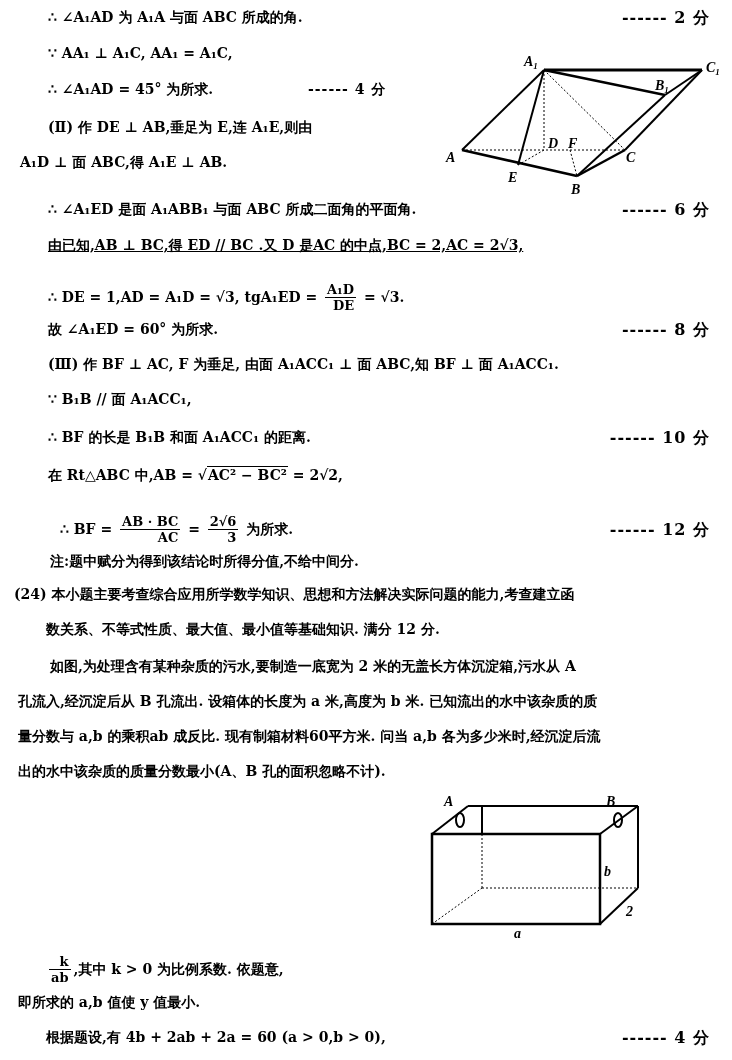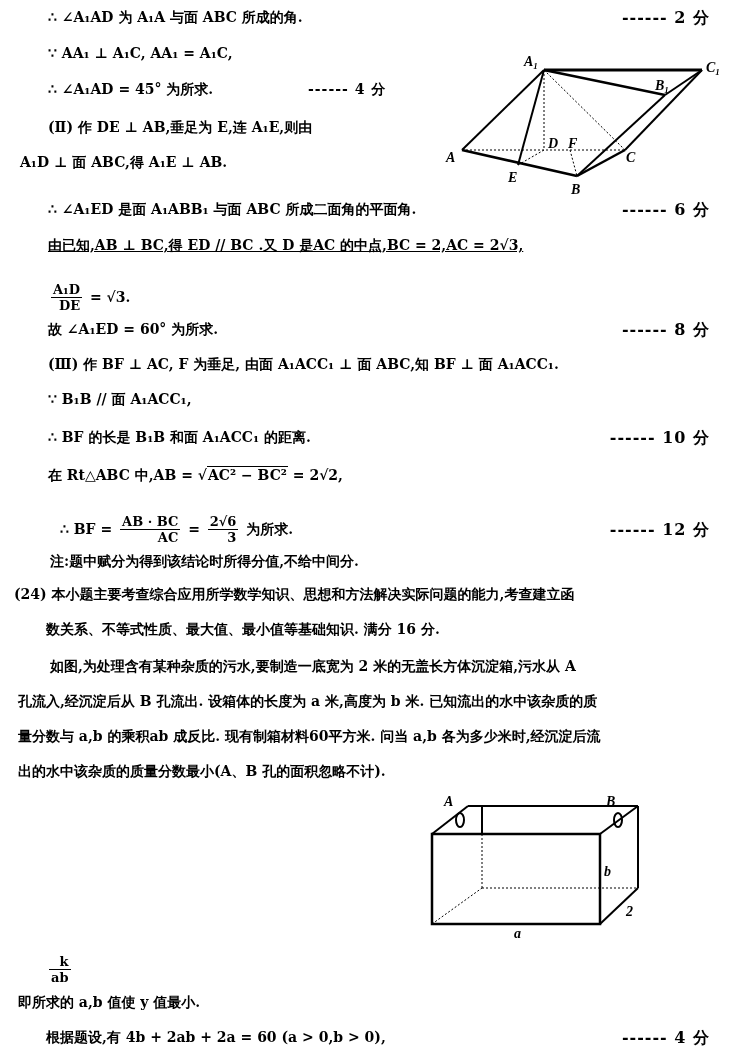--- a/index.html
+++ b/index.html
@@ -21,47 +21,47 @@
 <div class="line" style="left:48px;top:44px;">∵  AA₁ ⊥ A₁C,    AA₁ = A₁C,</div>
 <div class="line" style="left:48px;top:80px;text-align:right;">∴  ∠A₁AD = 45° 为所求.</div>
 <div class="line" style="left:308px;top:80px;letter-spacing:1px;">------ 4 分</div>
 
 <div class="line" style="left:48px;top:118px;">(Ⅱ) 作 DE ⊥ AB,垂足为 E,连 A₁E,则由</div>
 <div class="line" style="left:20px;top:153px;">A₁D ⊥ 面 ABC,得 A₁E ⊥ AB.</div>
 <div class="line" style="left:48px;top:200px;">∴  ∠A₁ED 是面 A₁ABB₁ 与面 ABC 所成二面角的平面角.</div>
 <div class="score" style="top:200px;">------ 6 分</div>
 <div class="line" style="left:48px;top:236px;text-decoration:underline;">由已知,AB ⊥ BC,得 ED // BC .又 D 是AC 的中点,BC = 2,AC = 2√3,</div>
 <div class="line" style="left:48px;top:282px;">
-  <span class="frac"><span class="num">A₁D</span><span class="den">DE</span></span><span> = √3.</span>
+  <span>∴  DE = 1,AD = A₁D = √3,   tgA₁ED = </span><span class="frac"><span class="num">A₁D</span><span class="den">DE</span></span><span> = √3.</span>
 </div>
 <div class="line" style="left:48px;top:320px;">故 ∠A₁ED = 60° 为所求.</div>
 <div class="score" style="top:320px;">------ 8 分</div>
 
 <div class="line" style="left:48px;top:355px;">(Ⅲ) 作 BF ⊥ AC, F 为垂足, 由面 A₁ACC₁ ⊥ 面 ABC,知 BF ⊥ 面 A₁ACC₁.</div>
 <div class="line" style="left:48px;top:390px;">∵  B₁B // 面 A₁ACC₁,</div>
 <div class="line" style="left:48px;top:428px;">∴  BF 的长是 B₁B 和面 A₁ACC₁ 的距离.</div>
 <div class="score" style="top:428px;">------ 10 分</div>
 <div class="line" style="left:48px;top:466px;">
   <span>在 Rt△ABC 中,AB = √</span><span class="sqrt">AC² − BC²</span><span> = 2√2,</span>
 </div>
 <div class="line" style="left:60px;top:514px;">
   <span>∴  BF = </span><span class="frac"><span class="num">AB · BC</span><span class="den">AC</span></span><span> = </span><span class="frac"><span class="num">2√6</span><span class="den">3</span></span><span> 为所求.</span>
 </div>
 <div class="score" style="top:520px;text-align:center;">------ 12 分</div>
 <div class="line" style="left:50px;top:552px;">注:题中赋分为得到该结论时所得分值,不给中间分.</div>
 
 <div class="line" style="left:14px;top:585px;">(24) 本小题主要考查综合应用所学数学知识、思想和方法解决实际问题的能力,考查建立函</div>
-<div class="line" style="left:46px;top:620px;">数关系、不等式性质、最大值、最小值等基础知识. 满分 16 分.</div>
+<div class="line" style="left:46px;top:620px;">数关系、不等式性质、最大值、最小值等基础知识. 满分 12 分.</div>
 <div class="line" style="left:50px;top:657px;">如图,为处理含有某种杂质的污水,要制造一底宽为 2 米的无盖长方体沉淀箱,污水从 A</div>
 <div class="line" style="left:18px;top:692px;">孔流入,经沉淀后从 B 孔流出. 设箱体的长度为 a 米,高度为 b 米. 已知流出的水中该杂质的质</div>
 <div class="line" style="left:18px;top:727px;">量分数与 a,b 的乘积ab 成反比. 现有制箱材料60平方米. 问当 a,b 各为多少米时,经沉淀后流</div>
 <div class="line" style="left:18px;top:762px;">出的水中该杂质的质量分数最小(A、B 孔的面积忽略不计).</div>
 
 <div class="line" style="left:46px;top:954px;">
-  <span class="frac"><span class="num">k</span><span class="den">ab</span></span>
+  <span class="frac"><span class="num">k</span><span class="den">ab</span></span><span>,其中 k &gt; 0 为比例系数. 依题意,</span>
 </div>
 <div class="line" style="left:18px;top:993px;">即所求的 a,b 值使 y 值最小.</div>
 <div class="line" style="left:46px;top:1028px;">根据题设,有 4b + 2ab + 2a = 60 (a &gt; 0,b &gt; 0),</div>
 <div class="score" style="top:1028px;">------ 4 分</div>
 
 <svg style="left:440px;top:50px;" width="290" height="150" viewBox="0 0 290 150">
   <g stroke="#000" fill="none">
 
     <line x1="104" y1="20" x2="262" y2="20" stroke-width="3"></line>
     <line x1="104" y1="20" x2="225" y2="45" stroke-width="2.5"></line>

